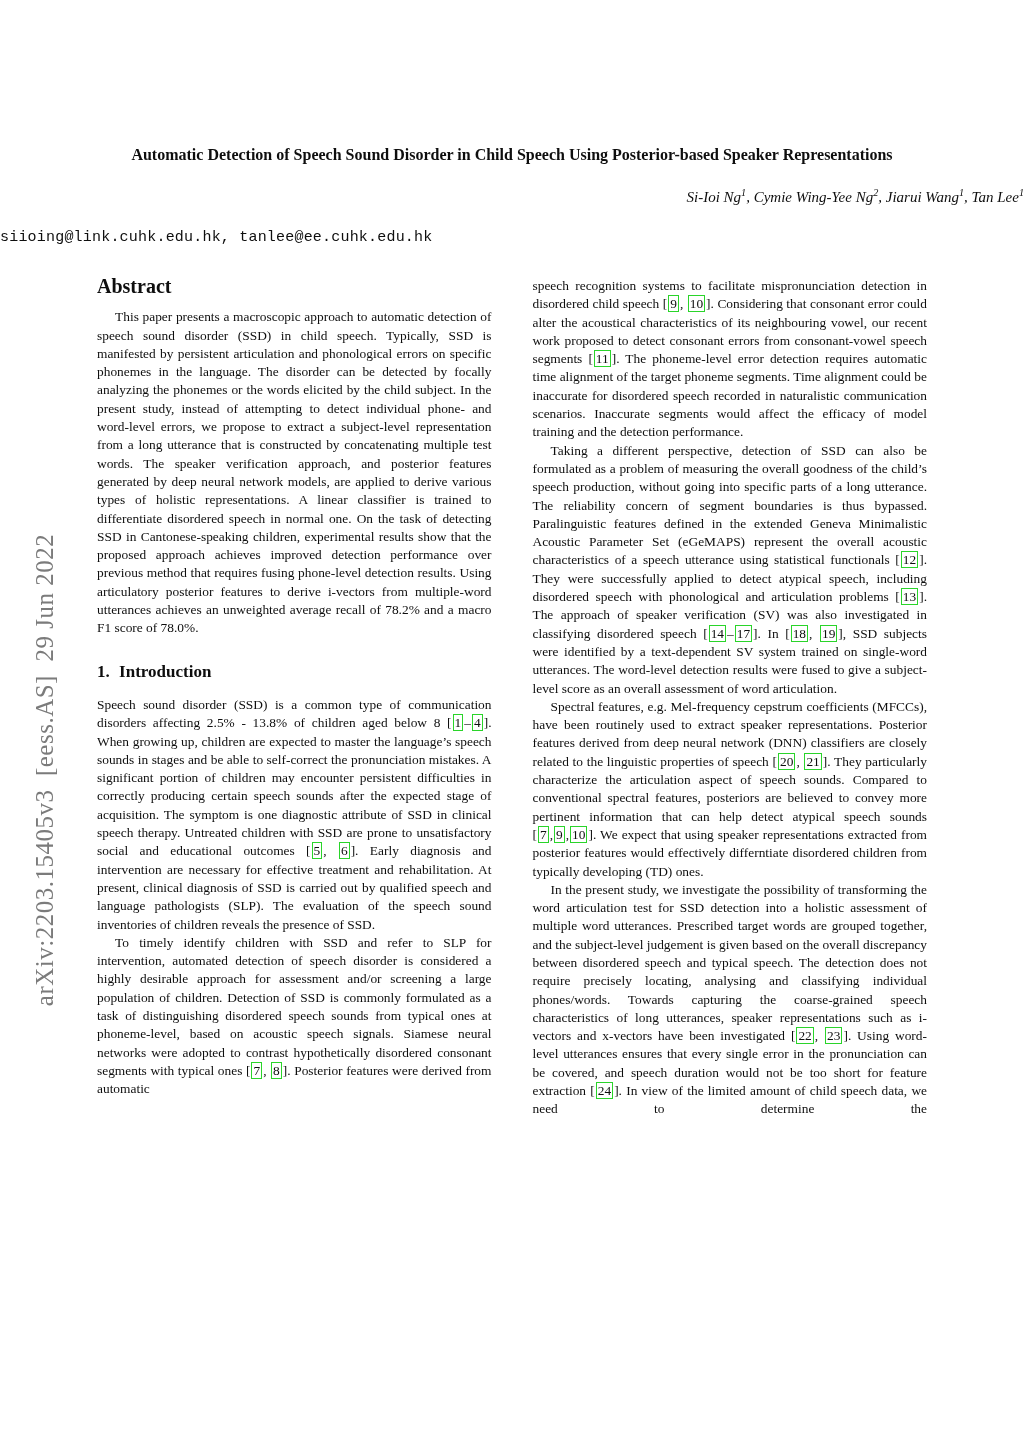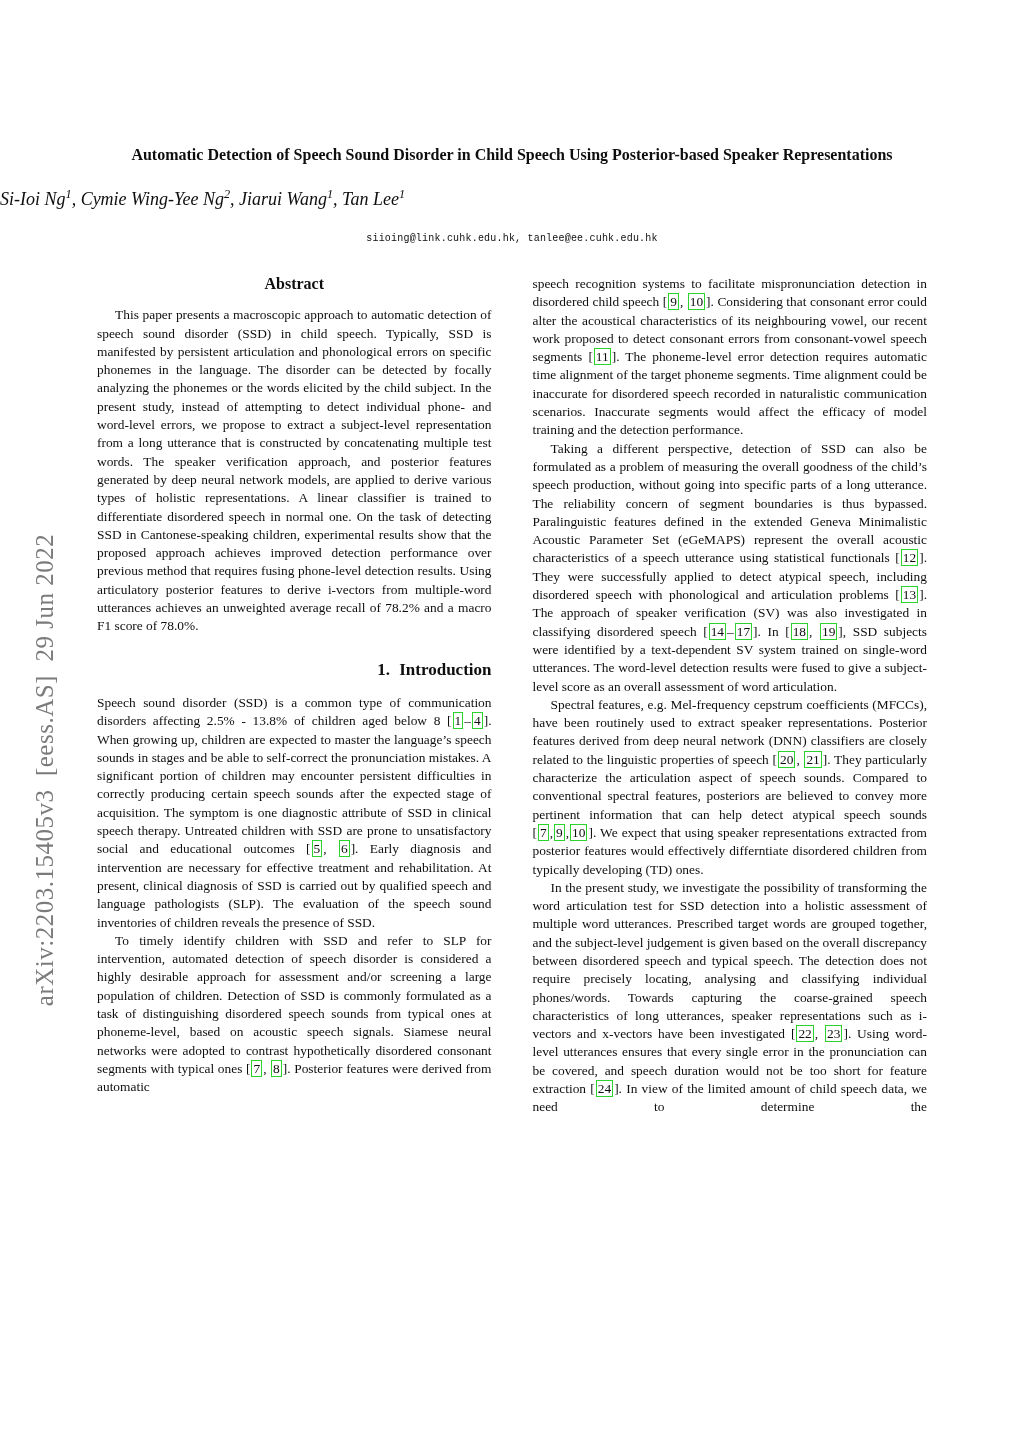--- a/index.html
+++ b/index.html
@@ -17,36 +17,36 @@
     transform:translate(-50%,-50%) rotate(-90deg);
     white-space:pre;font-size:25px;letter-spacing:.5px;
     color:var(--watermark-color);
   }
   .page{padding-top:141px;}
   .title{
     text-align:center;font-weight:bold;font-size:16px;line-height:27px;
     max-width:795px;margin:0 auto;
   }
   .authors{
-    text-align:left;font-style:italic;font-size:18px;margin-top:21px;
+    text-align:right;font-style:italic;font-size:15px;margin-top:21px;
   }
   .affils{text-align:center;font-size:15.5px;line-height:25px;margin-top:23px;}
   .emails{
-    text-align:center;font-family:"Liberation Mono","DejaVu Sans Mono",monospace;
-    font-size:10px;margin-top:22px;letter-spacing:.2px;
+    text-align:left;font-family:"Liberation Mono","DejaVu Sans Mono",monospace;
+    font-size:15px;margin-top:22px;letter-spacing:.2px;
   }
   .columns{
     display:flex;gap:41px;padding:0 97px;margin-top:31px;
   }
   .col{width:395px;font-size:13.4px;line-height:18.3px;text-align:justify;}
   .sec-heading{
-    text-align:center;font-weight:bold;font-size:16px;margin-bottom:13px;
+    text-align:left;font-weight:bold;font-size:20px;margin-bottom:13px;
   }
   .intro-heading{
-    text-align:right;font-weight:bold;font-size:17px;margin:25px 0 15px 0;
+    text-align:left;font-weight:bold;font-size:17px;margin:25px 0 15px 0;
   }
   .hgap{margin-left:.55em;}
   .para{text-indent:1.35em;}
   .para.noindent{text-indent:0;}
   .para.fill{text-align-last:justify;}
   .indexterms{margin-top:0;}
   .indexterms .label{font-weight:bold;}
   .cite{
     border:1.4px solid var(--cite-color);
     padding:0 1px;margin:0 1px;

